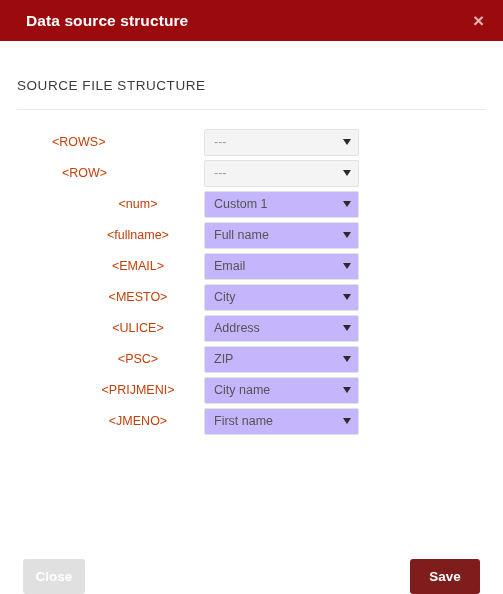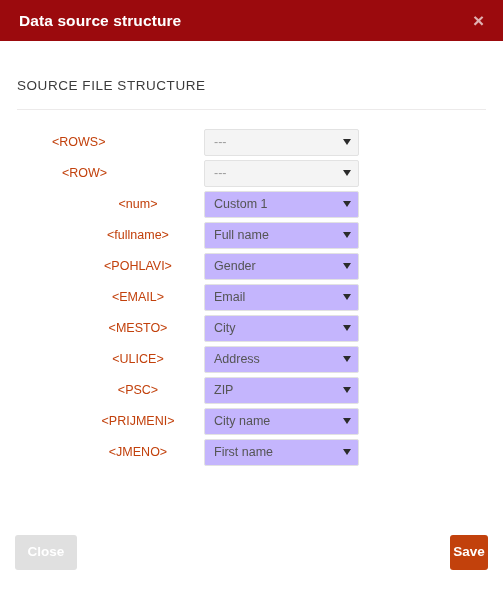--- a/index.html
+++ b/index.html
@@ -24,21 +24,21 @@
   }
 
   
   .modal-header {
     height: 41px;
     min-height: 41px;
     background: #9b0a0d;
     display: flex;
     align-items: center;
     justify-content: space-between;
-    padding: 0 16px 0 19px;
+    padding: 0 16px 0 26px;
     box-sizing: border-box;
   }
   .modal-title {
     color: #ffffff;
     font-size: 15.5px;
     font-weight: bold;
     letter-spacing: 0.1px;
     line-height: 1;
     white-space: nowrap;
   }
@@ -145,45 +145,45 @@
     border-left: 4.5px solid transparent;
     border-right: 4.5px solid transparent;
     border-top: 6px solid #2b2b2b;
     pointer-events: none;
   }
 
   
   .modal-footer {
     height: 84px;
     min-height: 84px;
-    padding: 0 15px;
-    box-sizing: border-box;
-    display: flex;
-    align-items: center;
+    padding: 0 23px;
+    box-sizing: border-box;
+    display: flex;
+    align-items: flex-end;
     justify-content: space-between;
   }
   .btn {
     border: 0;
     border-radius: 3px;
     font-family: "Liberation Sans", sans-serif;
     font-size: 13.5px;
     font-weight: bold;
     color: #ffffff;
     cursor: pointer;
     line-height: 1;
     padding: 0;
   }
   .btn-close {
     background: #e0e0e0;
     width: 62px;
     height: 35px;
   }
   .btn-save {
-    background: #c2410c;
-    width: 38px;
+    background: #7f1d1d;
+    width: 70px;
     height: 35px;
   }
 </style>
 </head>
 <body>
 
 <div class="modal">
 
   <div class="modal-header">
     <div class="modal-title">Data source structure</div>
@@ -217,27 +217,20 @@
           </div>
         </div>
         <div class="struct-row">
           <div class="struct-label lvl2">&lt;fullname&gt;</div>
           <div class="select-wrap">
             <div class="sel">Full name</div>
             <span class="sel-arrow"></span>
           </div>
         </div>
         <div class="struct-row">
-          <div class="struct-label lvl2">&lt;POHLAVI&gt;</div>
-          <div class="select-wrap">
-            <div class="sel">Gender</div>
-            <span class="sel-arrow"></span>
-          </div>
-        </div>
-        <div class="struct-row">
           <div class="struct-label lvl2">&lt;EMAIL&gt;</div>
           <div class="select-wrap">
             <div class="sel">Email</div>
             <span class="sel-arrow"></span>
           </div>
         </div>
         <div class="struct-row">
           <div class="struct-label lvl2">&lt;MESTO&gt;</div>
           <div class="select-wrap">
             <div class="sel">City</div>

